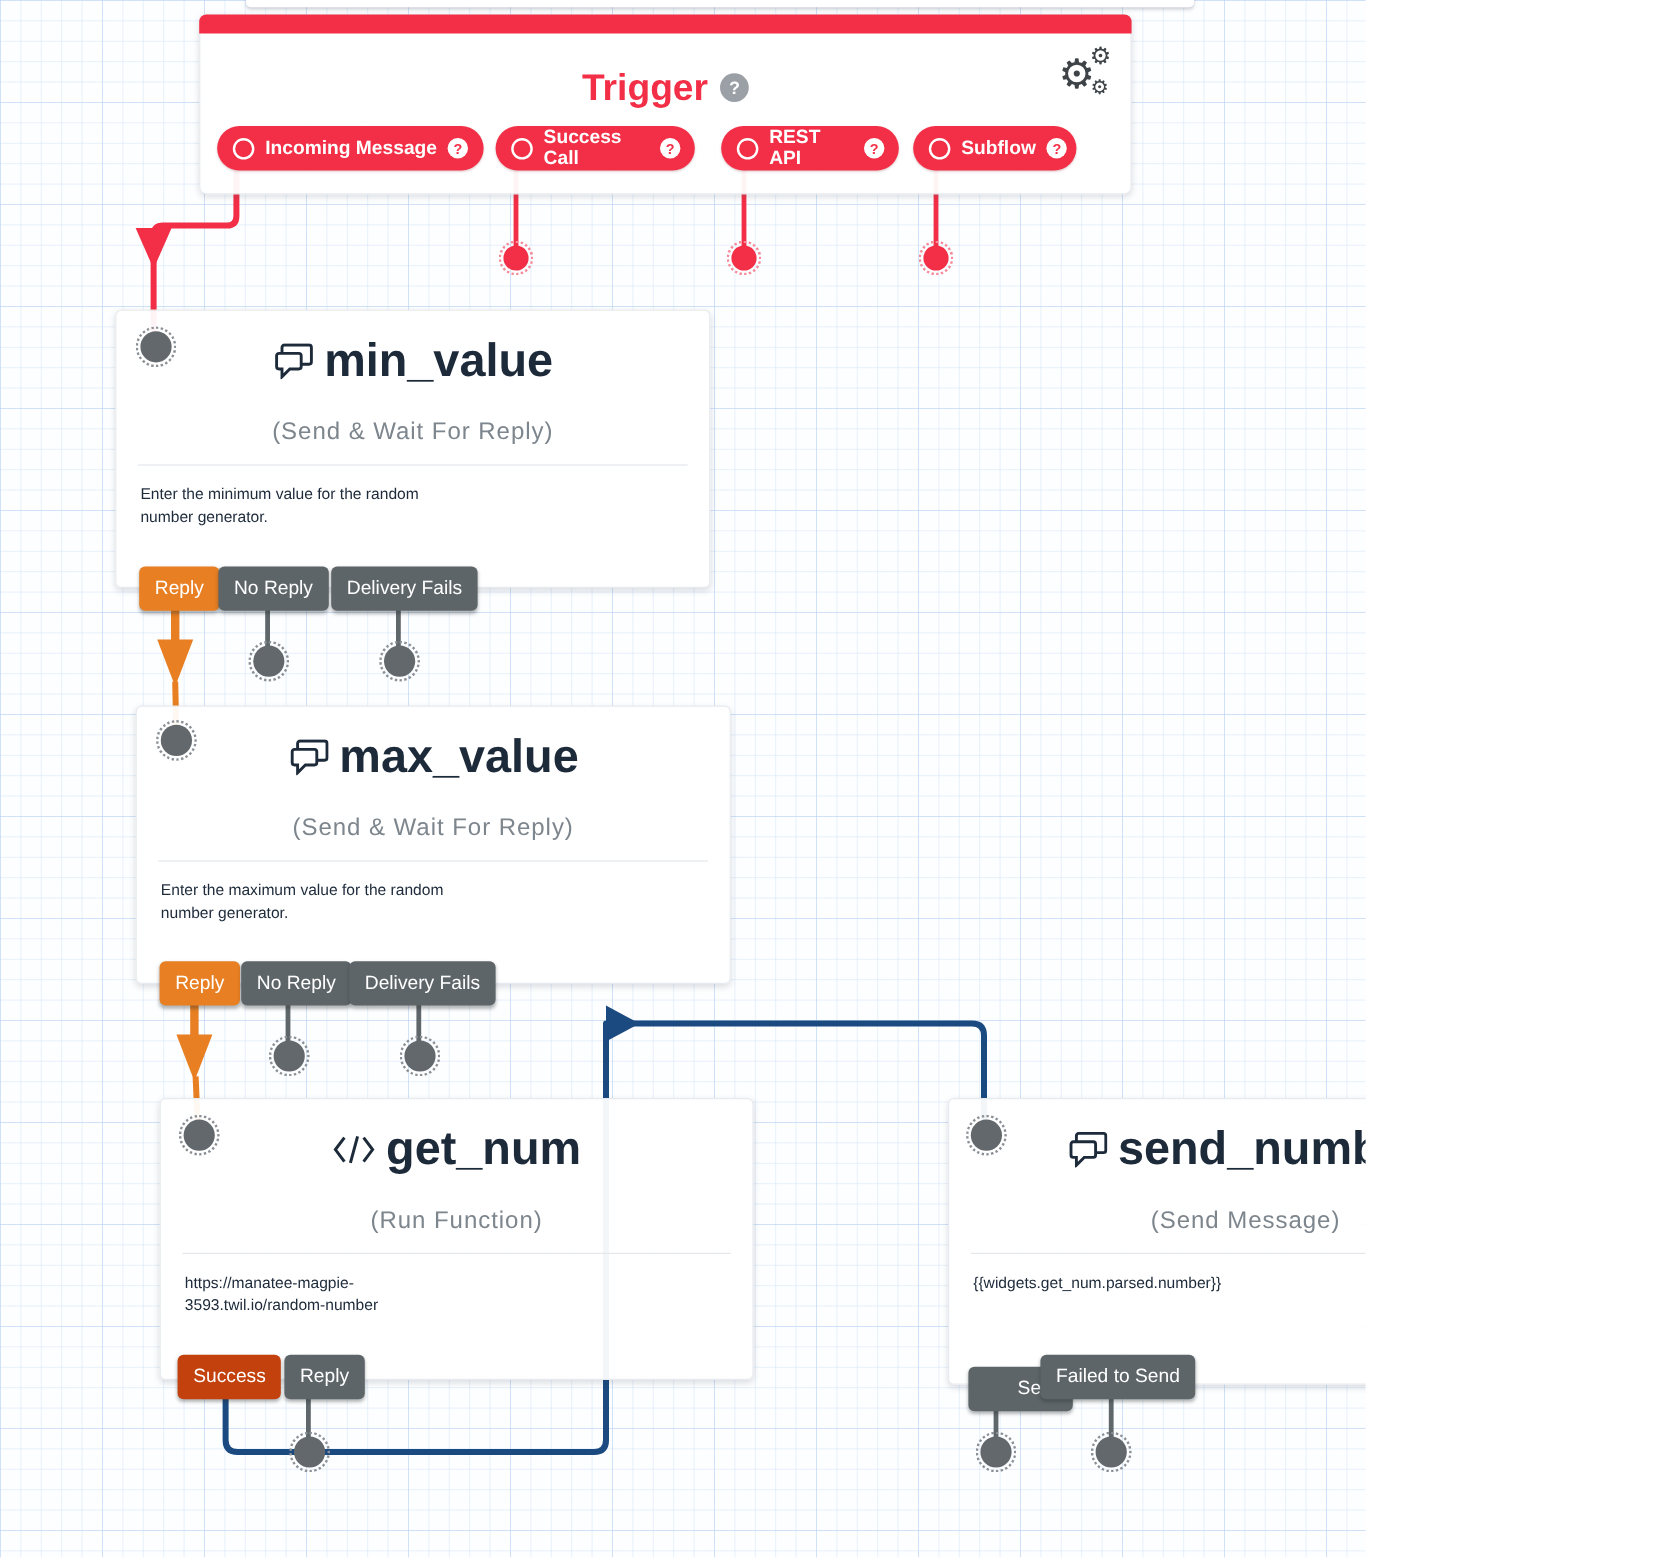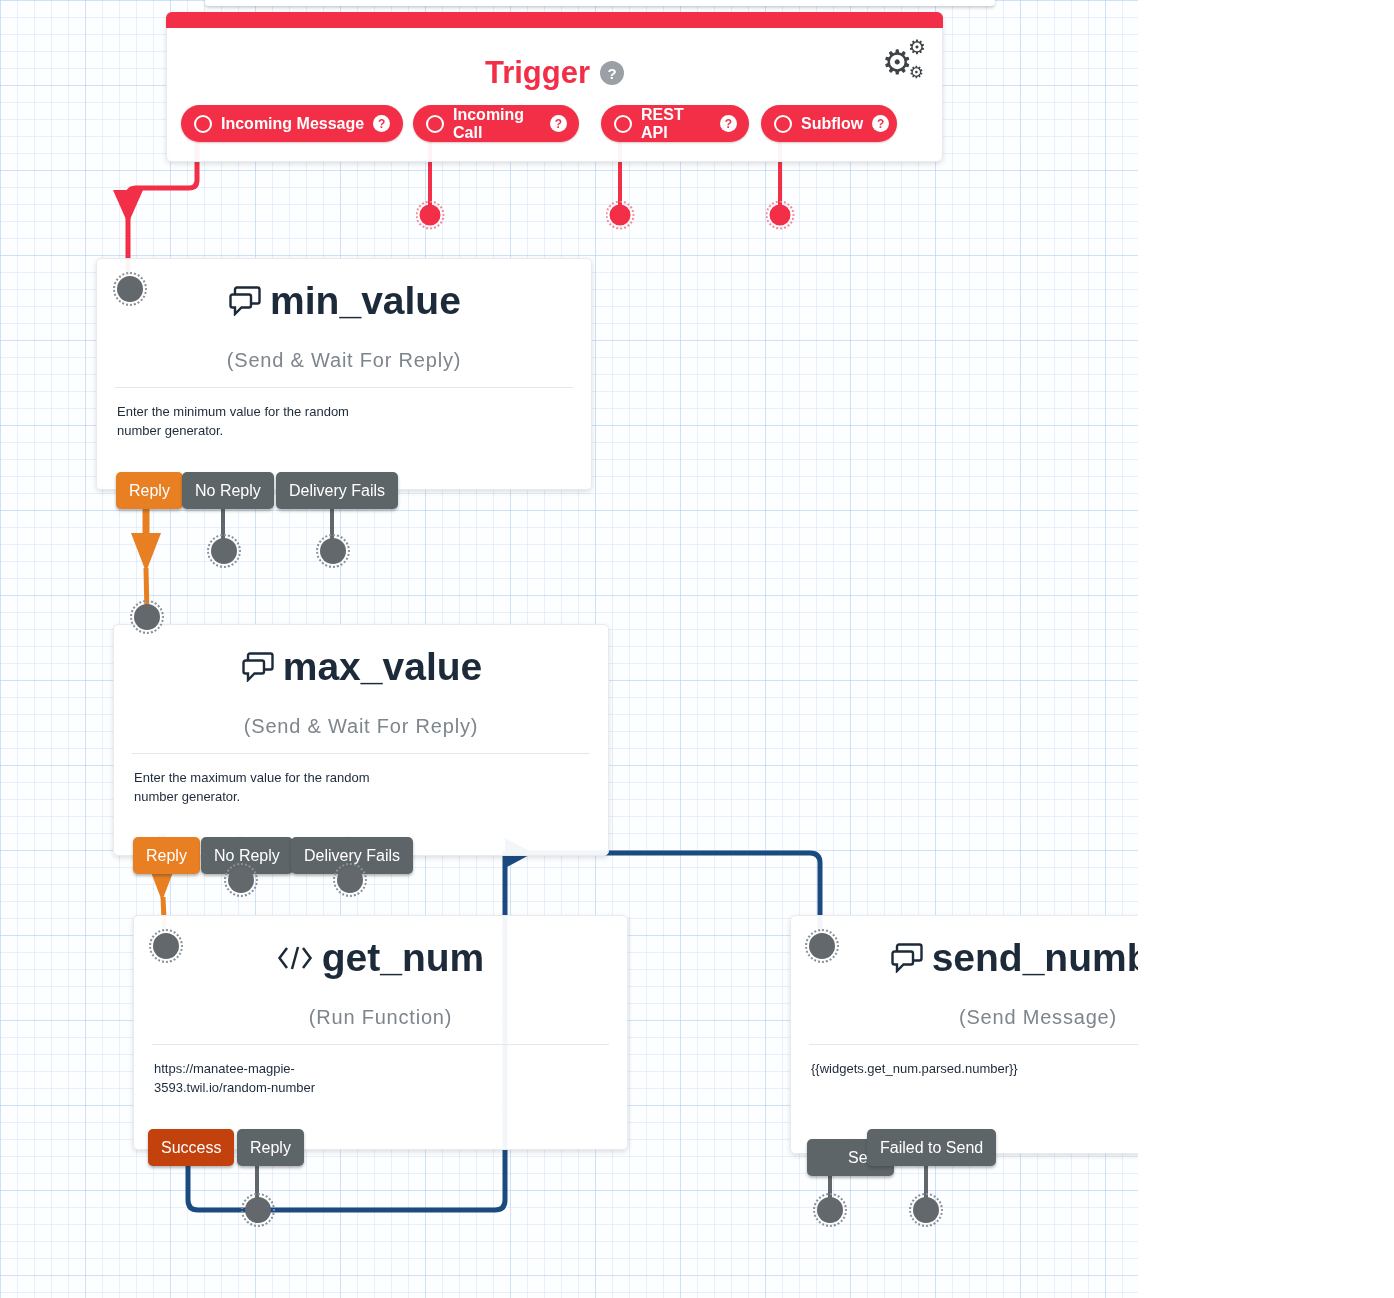--- a/index.html
+++ b/index.html
@@ -113,21 +113,21 @@
       <span class="gear-sm1">⚙</span>
       <span class="gear-sm2">⚙</span>
     </div>
     <div class="pill" style="left:14px;width:222px;">
       <span class="pill-ring"></span>
       <span>Incoming Message</span>
       <span class="pill-help">?</span>
     </div>
     <div class="pill" style="left:246px;width:166px;">
       <span class="pill-ring"></span>
-      <span>Incoming Call</span>
+      <span>Success Call</span>
       <span class="pill-help">?</span>
     </div>
     <div class="pill" style="left:434px;width:148px;">
       <span class="pill-ring"></span>
       <span>REST API</span>
       <span class="pill-help">?</span>
     </div>
     <div class="pill" style="left:594px;width:136px;">
       <span class="pill-ring"></span>
       <span>Subflow</span>
@@ -145,21 +145,21 @@
     </div>
     <div class="w-sub">(Send &amp; Wait For Reply)</div>
     <div class="w-div"></div>
     <div class="w-body">Enter the minimum value for the random
 number generator.</div>
     <div class="t-btn btn-orange" style="left:19px;top:213px;">Reply</div>
     <div class="t-btn btn-gray" style="left:85px;top:213px;">No Reply</div>
     <div class="t-btn btn-gray" style="left:179px;top:213px;">Delivery Fails</div>
   </div>
 
-  <div class="card" style="left:113px;top:588px;width:494px;height:230px;margin-top:36px;">
+  <div class="card" style="left:113px;top:588px;width:494px;height:230px;">
     <div class="w-title">
       <svg width="34" height="30" viewBox="0 0 34 30">
         <rect x="8" y="1.5" width="24.5" height="16" rx="2" fill="none" stroke="#1d2a3a" stroke-width="2.4"></rect>
         <path d="M5.5,8.5 a2,2 0 0 0 -2,2 v9 a2,2 0 0 0 2,2 h2.5 v6.5 l6.5,-6.5 h7.5 a2,2 0 0 0 2,-2 v-9 a2,2 0 0 0 -2,-2 z" fill="#fff" stroke="#1d2a3a" stroke-width="2.4"></path>
       </svg>
       <span>max_value</span>
     </div>
     <div class="w-sub">(Send &amp; Wait For Reply)</div>
     <div class="w-div"></div>
     <div class="w-body">Enter the maximum value for the random

